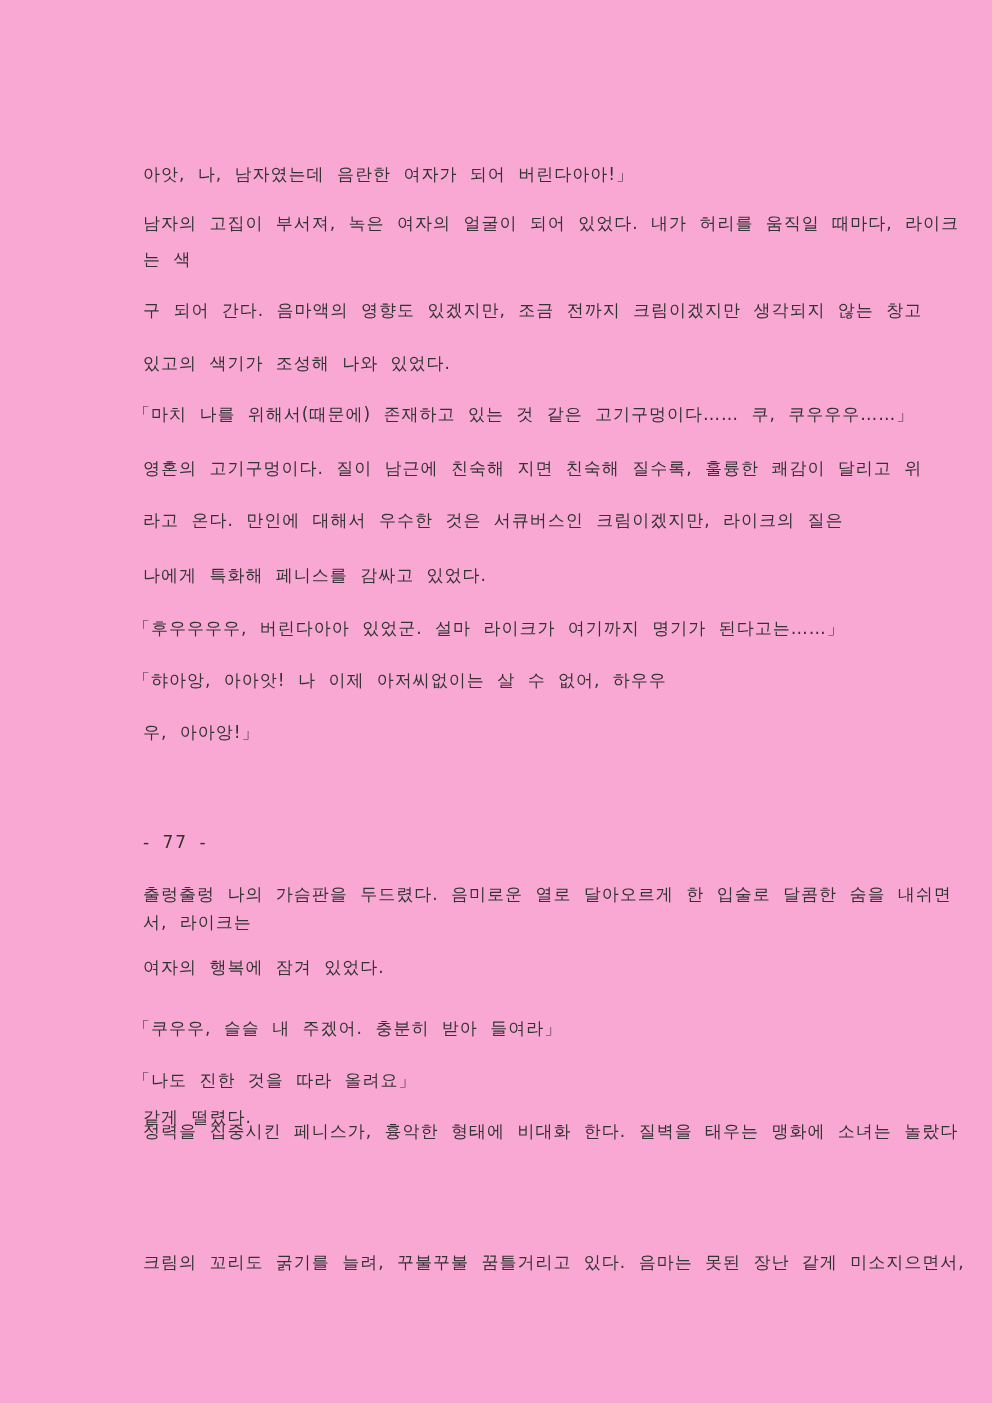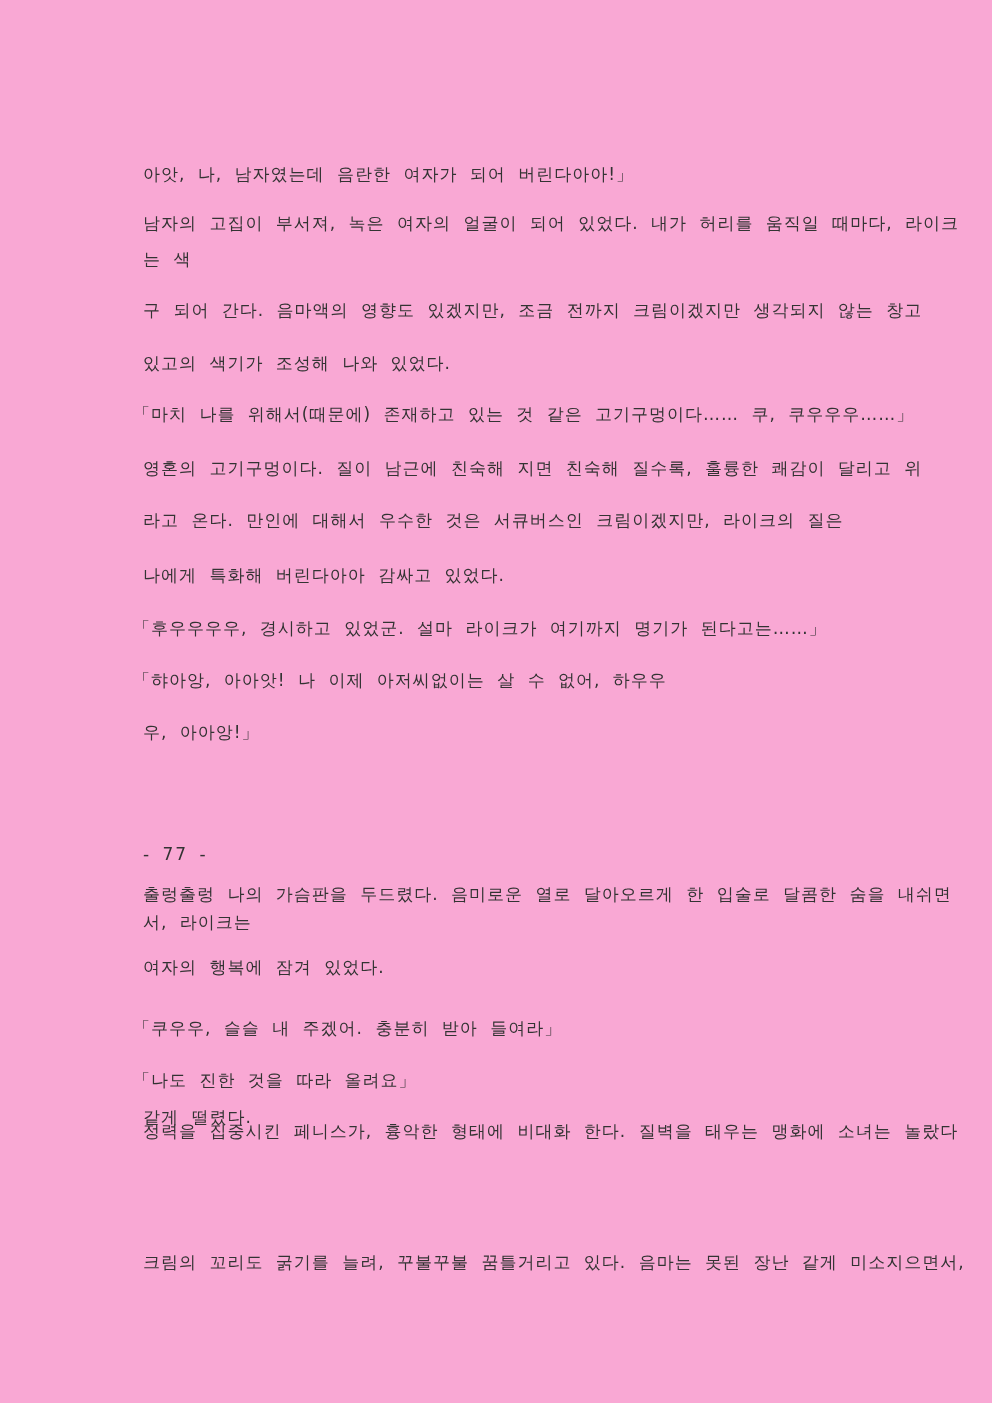--- a/index.html
+++ b/index.html
@@ -25,37 +25,36 @@
     word-spacing: 6px;
     white-space: nowrap;
   }
   .line.quote {
     left: 133px;
     text-align: center;
   }
   .line.pageno {
     letter-spacing: 2px;
     word-spacing: 4px;
-    margin-top: 12px;
   }
 </style>
 </head>
 <body>
 
 <div class="page">
   <div class="line" style="top:163px">아앗, 나, 남자였는데 음란한 여자가 되어 버린다아아!」</div>
   <div class="line" style="top:212px">남자의 고집이 부서져, 녹은 여자의 얼굴이 되어 있었다. 내가 허리를 움직일 때마다, 라이크</div>
   <div class="line" style="top:248px">는 색</div>
   <div class="line" style="top:299px">구 되어 간다. 음마액의 영향도 있겠지만, 조금 전까지 크림이겠지만 생각되지 않는 창고</div>
   <div class="line" style="top:352px">있고의 색기가 조성해 나와 있었다.</div>
   <div class="line quote" style="top:403px">「마치 나를 위해서(때문에) 존재하고 있는 것 같은 고기구멍이다…… 쿠, 쿠우우우……」</div>
   <div class="line" style="top:457px">영혼의 고기구멍이다. 질이 남근에 친숙해 지면 친숙해 질수록, 훌륭한 쾌감이 달리고 위</div>
   <div class="line" style="top:509px">라고 온다. 만인에 대해서 우수한 것은 서큐버스인 크림이겠지만, 라이크의 질은</div>
-  <div class="line" style="top:564px">나에게 특화해 버린다아아 감싸고 있었다.</div>
-  <div class="line quote" style="top:617px">「후우우우우, 경시하고 있었군. 설마 라이크가 여기까지 명기가 된다고는……」</div>
+  <div class="line" style="top:564px">나에게 특화해 페니스를 감싸고 있었다.</div>
+  <div class="line quote" style="top:617px">「후우우우우, 버린다아아 있었군. 설마 라이크가 여기까지 명기가 된다고는……」</div>
   <div class="line quote" style="top:669px">「햐아앙, 아아앗! 나 이제 아저씨없이는 살 수 없어, 하우우</div>
   <div class="line" style="top:721px">우, 아아앙!」</div>
   <div class="line pageno" style="top:831px">- 77 -</div>
   <div class="line" style="top:883px">출렁출렁 나의 가슴판을 두드렸다. 음미로운 열로 달아오르게 한 입술로 달콤한 숨을 내쉬면</div>
   <div class="line" style="top:911px">서, 라이크는</div>
   <div class="line" style="top:956px">여자의 행복에 잠겨 있었다.</div>
   <div class="line quote" style="top:1017px">「쿠우우, 슬슬 내 주겠어. 충분히 받아 들여라」</div>
   <div class="line quote" style="top:1069px">「나도 진한 것을 따라 올려요」</div>
   <div class="line" style="top:1120px">정력을 집중시킨 페니스가, 흉악한 형태에 비대화 한다. 질벽을 태우는 맹화에 소녀는 놀랐다</div>
   <div class="line" style="top:1106px">같게 떨렸다.</div>

